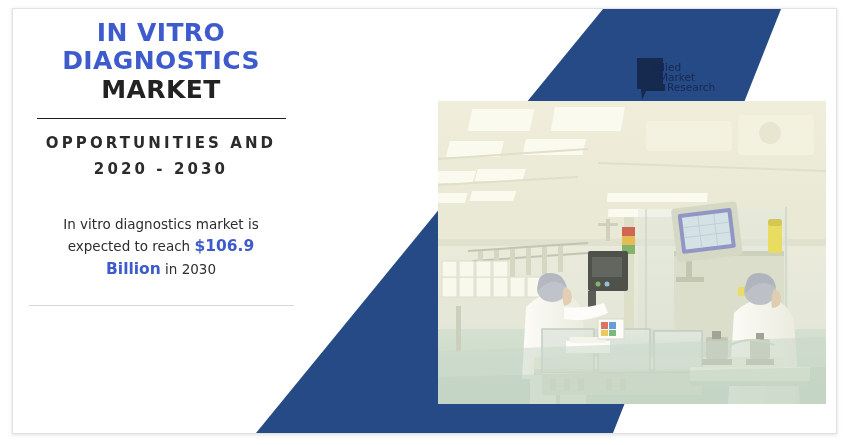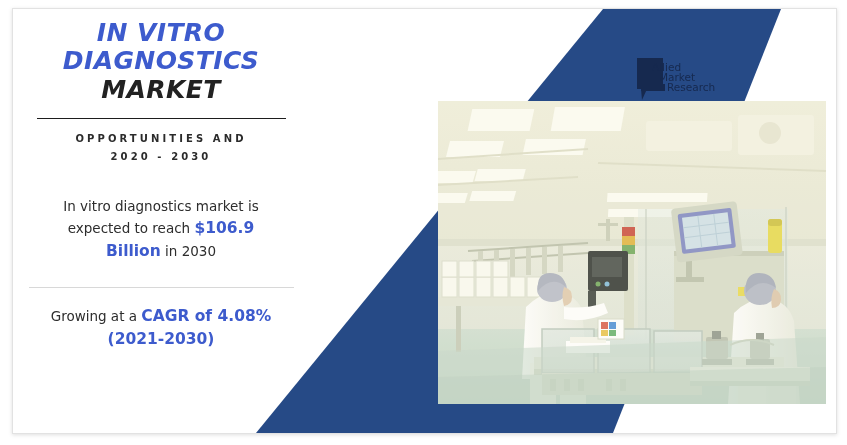--- a/index.html
+++ b/index.html
@@ -58,41 +58,40 @@
   .left-col {
     position: absolute;
     left: 8px;
     top: 10px;
     width: 280px;
     text-align: center;
   }
 
   .title-block {
     padding: 0 4px;
-    font-style: italic;
   }
   .title-line {
     font-size: 25px;
     font-weight: bold;
     line-height: 1.13;
     letter-spacing: 0.4px;
   }
   .title-blue { color: #3d5bcd; }
   .title-dark { color: #222222; }
 
   .rule-dark {
     margin: 14px auto 0 auto;
     width: 249px;
     height: 0;
     border-top: 1.6px solid #1d1d1d;
   }
 
   .subtitle {
     margin-top: 11px;
-    font-size: 10px;
+    font-size: 15px;
     font-weight: bold;
     color: #2b2b2b;
     letter-spacing: 3.1px;
     line-height: 1.78;
   }
 
   .stat-block {
     margin-top: 31px;
     padding: 0 18px;
     font-size: 13.5px;
@@ -181,23 +180,20 @@
         <div>OPPORTUNITIES AND</div>
         <div>2020 - 2030</div>
       </div>
 
       <div class="stat-block">
         <span>In vitro diagnostics market is expected to reach </span><span class="hi">$106.9 Billion</span><span> in 2030</span>
       </div>
 
       <div class="rule-light"></div>
 
-      <div class="cagr-block">
-        <span>Growing at a </span><span class="hi">CAGR of 4.08% (2021-2030)</span>
-      </div>
 
     </div>
 
     <div class="photo">
       <svg viewBox="0 0 388 303" preserveAspectRatio="none" aria-hidden="true">
         <defs>
           <linearGradient id="ceil" x1="0" y1="0" x2="0" y2="1">
             <stop offset="0%" stop-color="#efeedb"></stop>
             <stop offset="100%" stop-color="#e6e7d4"></stop>
           </linearGradient>

